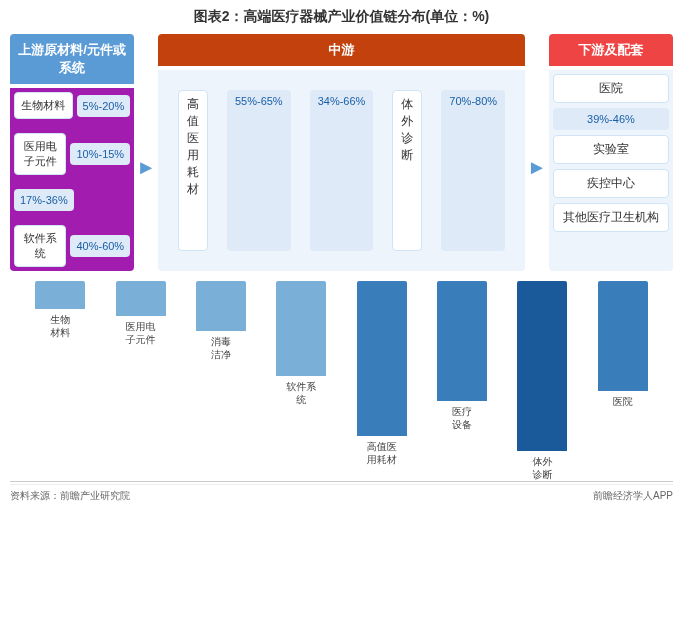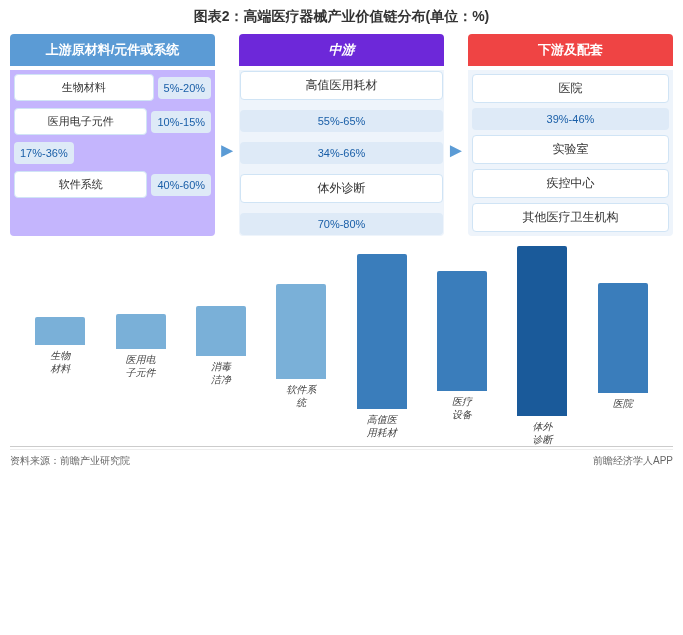--- a/index.html
+++ b/index.html
@@ -50,61 +50,60 @@
       text-align: center;
       color: #fff;
       font-size: 13px;
       font-weight: bold;
       padding: 7px 4px;
       border-radius: 4px 4px 0 0;
       margin-bottom: 4px;
     }
 
     .chain-header.upstream { background: #5b9bd5; }
-    .chain-header.midstream { background: #6d28d9; font-style: italic; }
+    .chain-header.midstream { background: #c2410c; }
     .chain-header.downstream { background: #ef4444; }
 
     .chain-arrow {
       display: flex;
       align-items: center;
       justify-content: center;
       font-size: 20px;
       color: #5b9bd5;
       padding: 0 2px;
       margin-top: 30px;
     }
 
     .chain-items {
       display: flex;
       flex-direction: column;
-      gap: 7px;
+      gap: 14px;
       padding: 4px;
-      background: #c4b5fd;
+      background: #a21caf;
       border-radius: 0 0 4px 4px;
       flex: 1;
     }
 
     
     .bar-chart-section {
       flex: 1;
       display: flex;
       flex-direction: column;
       position: relative;
       margin-top: 4px;
     }
 
     .bar-chart-area {
       display: flex;
-      align-items: center;
+      align-items: flex-start;
       justify-content: space-around;
       flex: 1;
       padding: 0 10px;
       border-bottom: 1px solid #ccc;
       position: relative;
-      font-style: italic;
     }
 
     .bar-group {
       display: flex;
       flex-direction: column;
       align-items: center;
       flex: 1;
       max-width: 70px;
     }
 
@@ -132,23 +131,23 @@
       align-items: center;
       padding: 4px 0 2px 0;
       font-size: 10px;
       color: #666;
       border-top: 1px solid #eee;
       margin-top: 2px;
     }
 
     .mid-col-items {
       display: flex;
-      flex-direction: column;
-      gap: 10px;
-      padding: 1px;
+      flex-direction: row;
+      gap: 19px;
+      padding: 20px;
       background: #eef4fb;
       border-radius: 0 0 4px 4px;
       flex: 1;
     }
 
     .mid-category {
       background: #fff;
       border: 1px solid #d0e4f5;
       border-radius: 4px;
       padding: 5px 8px;

